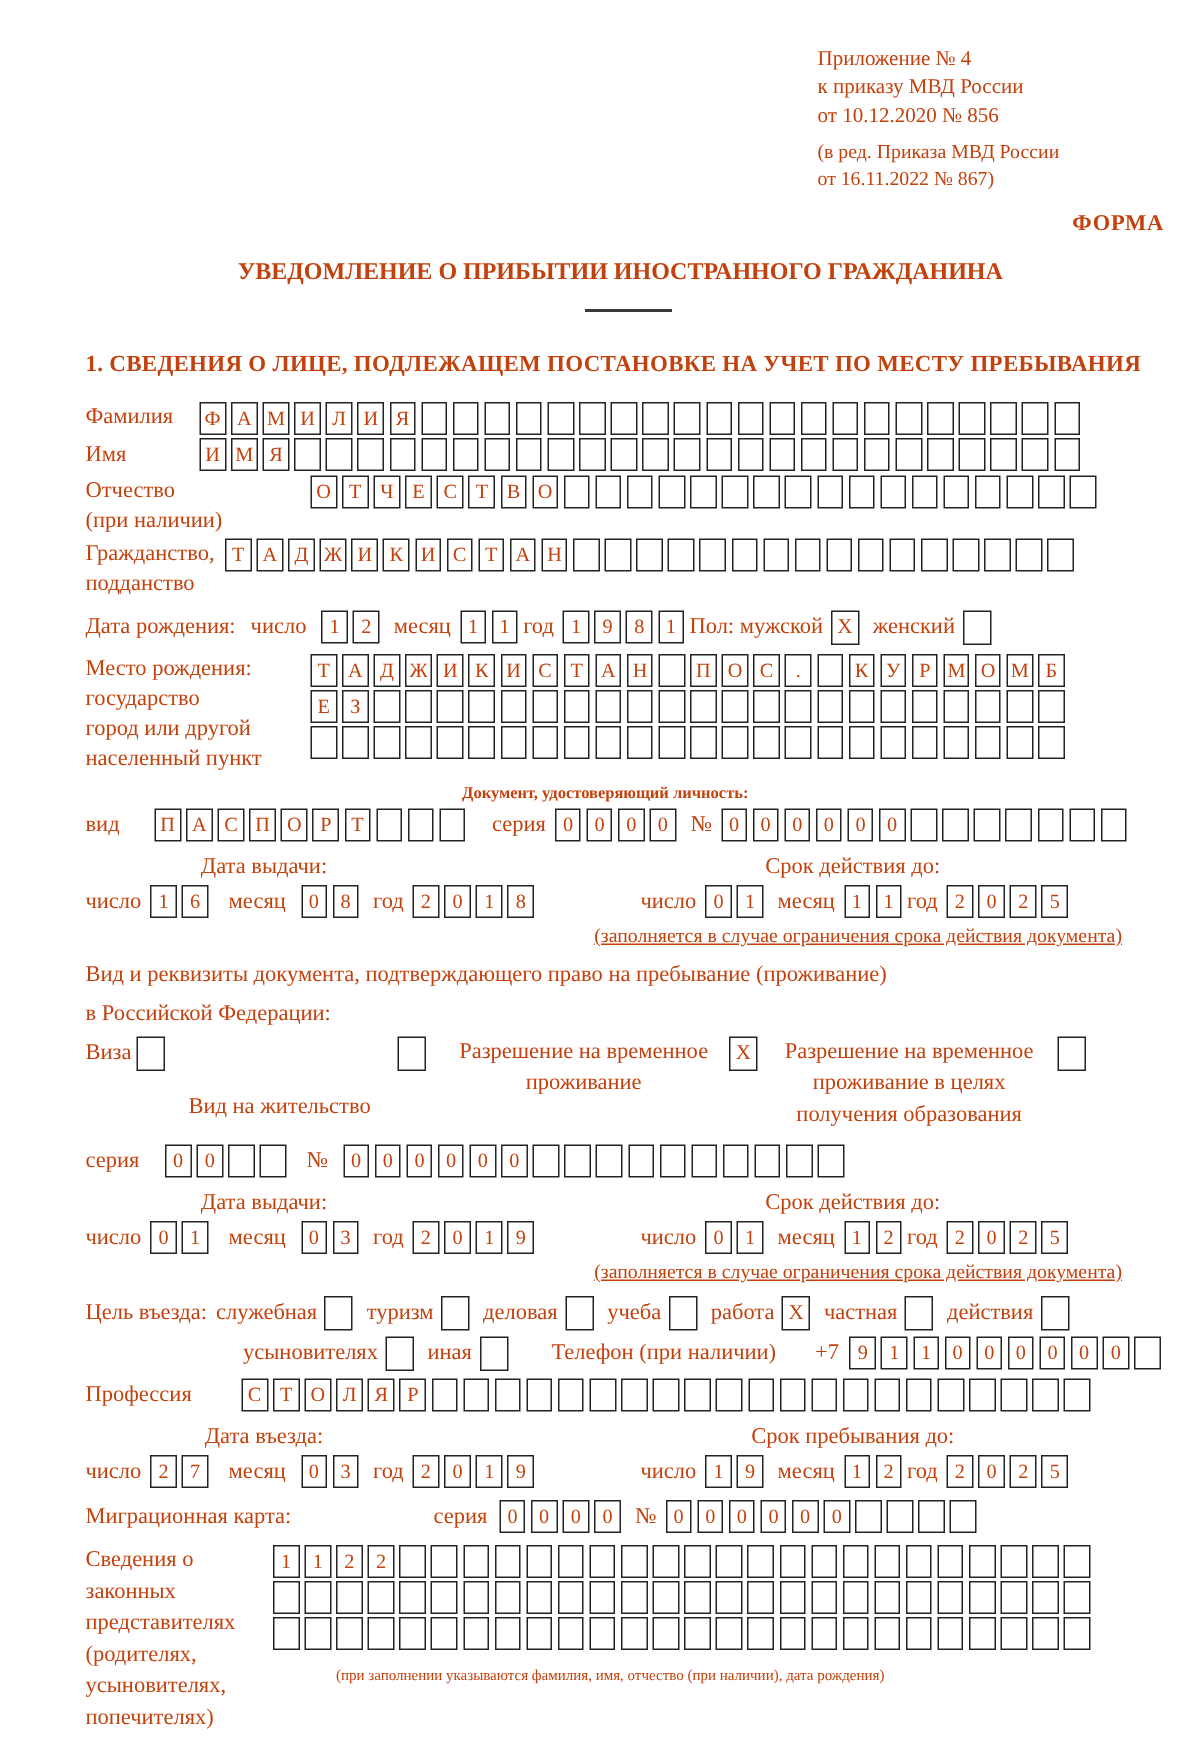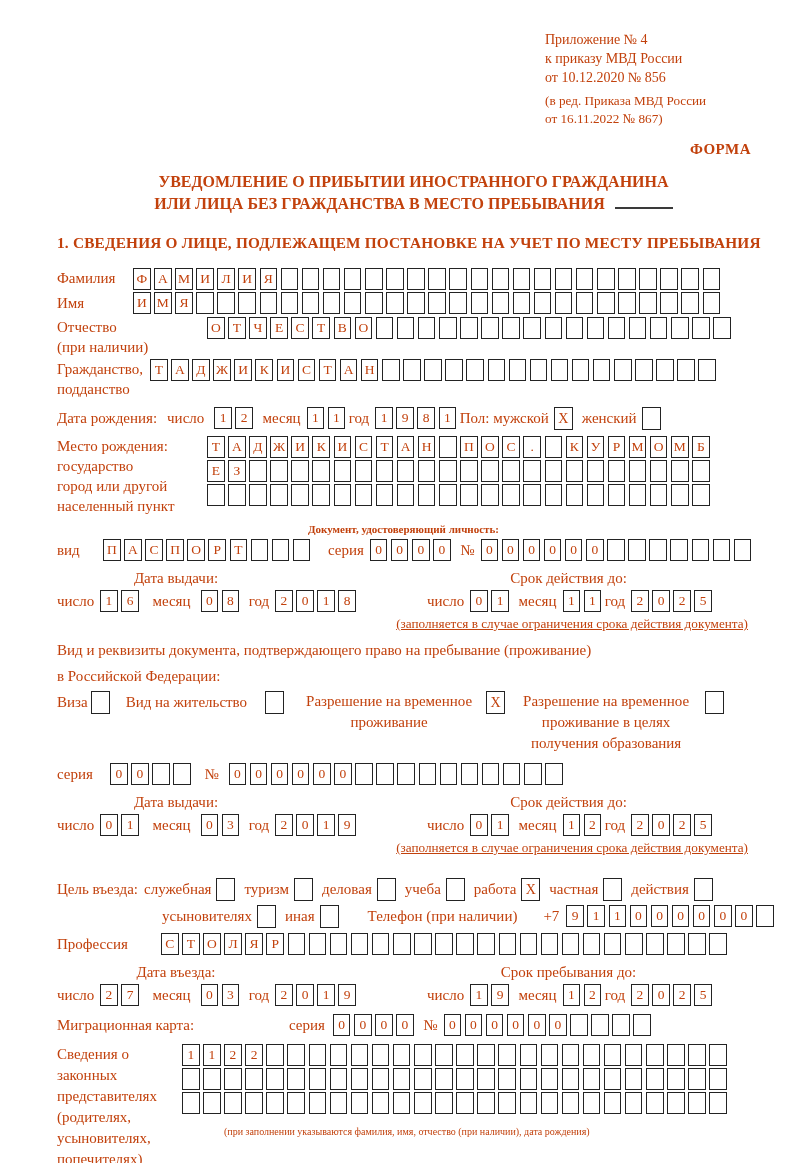--- a/index.html
+++ b/index.html
@@ -3,21 +3,21 @@
 <meta charset="utf-8">
 <style>
   html,body{margin:0;padding:0;background:#fff;}
   .page{
     position:relative;width:800px;height:1163px;box-sizing:border-box;
     padding:30px 10px 10px 57px;background:#fff;color:#c2410c;
     font-family:"Liberation Serif","DejaVu Serif",serif;font-size:15px;overflow:hidden;
   }
   .ref-block{margin-left:auto;width:215px;margin-right:30px;line-height:19px;font-size:14px;}
   .ref-small{margin-top:5px;font-size:13.2px;line-height:18px;}
-  .forma{text-align:right;margin-right:39px;margin-top:13px;font-weight:bold;font-size:15px;letter-spacing:.5px;}
+  .forma{text-align:right;margin-right:14px;margin-top:13px;font-weight:bold;font-size:15px;letter-spacing:.5px;}
   .title{text-align:center;font-weight:bold;font-size:16px;line-height:22px;margin-top:13px;margin-right:20px;}
   .blank{display:inline-block;width:58px;border-bottom:2.4px solid #3a3a3a;height:13px;margin-left:10px;}
   .section-heading{font-weight:bold;font-size:15.3px;margin-top:19px;letter-spacing:.2px;}
 
   .row{display:flex;align-items:flex-start;margin-bottom:2px;}
   .lbl{white-space:nowrap;line-height:23px;}
   .cells{display:inline-flex;flex-wrap:nowrap;}
   .cell{
     display:inline-block;width:15.5px;height:20px;border:1.7px solid #232323;
     margin-right:3.6px;text-align:center;font-size:13.5px;line-height:20px;flex:0 0 auto;
@@ -70,21 +70,21 @@
       <div>(в ред. Приказа МВД России</div>
       <div>от 16.11.2022 № 867)</div>
     </div>
   </div>
 
   <div class="forma">ФОРМА</div>
 
   <div class="title">
     <div>УВЕДОМЛЕНИЕ О ПРИБЫТИИ ИНОСТРАННОГО ГРАЖДАНИНА</div>
     <div>
-      <span>ИЛИ ЛИЦА БЕЗ ГРАЖДАНСТВА В МЕСТО ПРЕБЫВАНИЯ</span><span class="blank"></span>
+      <span class="blank"></span>
     </div>
   </div>
 
   <div class="section-heading">1. СВЕДЕНИЯ О ЛИЦЕ, ПОДЛЕЖАЩЕМ ПОСТАНОВКЕ НА УЧЕТ ПО МЕСТУ ПРЕБЫВАНИЯ</div>
 
   <div class="row" style="margin-top:15px;align-items:center;">
     <span class="lbl w76">Фамилия</span>
     <span class="cells">
         <span class="cell">Ф</span>
         <span class="cell">А</span>
@@ -423,21 +423,21 @@
     </div>
   </div>
   <div class="note">(заполняется в случае ограничения срока действия документа)</div>
 
   <div class="plain-line" style="margin-top:4px;">Вид и реквизиты документа, подтверждающего право на пребывание (проживание)</div>
   <div class="plain-line">в Российской Федерации:</div>
 
   <div class="permit-row">
     <span class="lbl">Виза</span>
     <span class="checkbox" style="margin-left:3px;"></span>
-    <span class="lbl" style="margin-left:16px;">Вид на жительство</span>
+    <span class="lbl" style="margin-left:16px;margin-top:36px;">Вид на жительство</span>
     <span class="checkbox" style="margin-left:18px;"></span>
     <span class="permit-multi" style="margin-left:22px;">
       <div>Разрешение на временное</div>
       <div>проживание</div>
     </span>
     <span class="checkbox" style="margin-left:14px;">X</span>
     <span class="permit-multi" style="margin-left:18px;">
       <div>Разрешение на временное</div>
       <div>проживание в целях</div>
       <div>получения образования</div>
@@ -515,21 +515,21 @@
             <span class="cell">2</span>
             <span class="cell">0</span>
             <span class="cell">2</span>
             <span class="cell">5</span>
           </span>
       </div>
     </div>
   </div>
   <div class="note">(заполняется в случае ограничения срока действия документа)</div>
 
-  <div class="row" style="margin-top:21px;align-items:flex-end;">
+  <div class="row" style="margin-top:7px;align-items:flex-end;">
     <span class="lbl mr6">Цель въезда:</span>
     <span class="lbl">служебная</span>
     <span class="checkbox cb"></span>
     <span class="lbl">туризм</span>
     <span class="checkbox cb"></span>
     <span class="lbl">деловая</span>
     <span class="checkbox cb"></span>
     <span class="lbl">учеба</span>
     <span class="checkbox cb"></span>
     <span class="lbl">работа</span>

